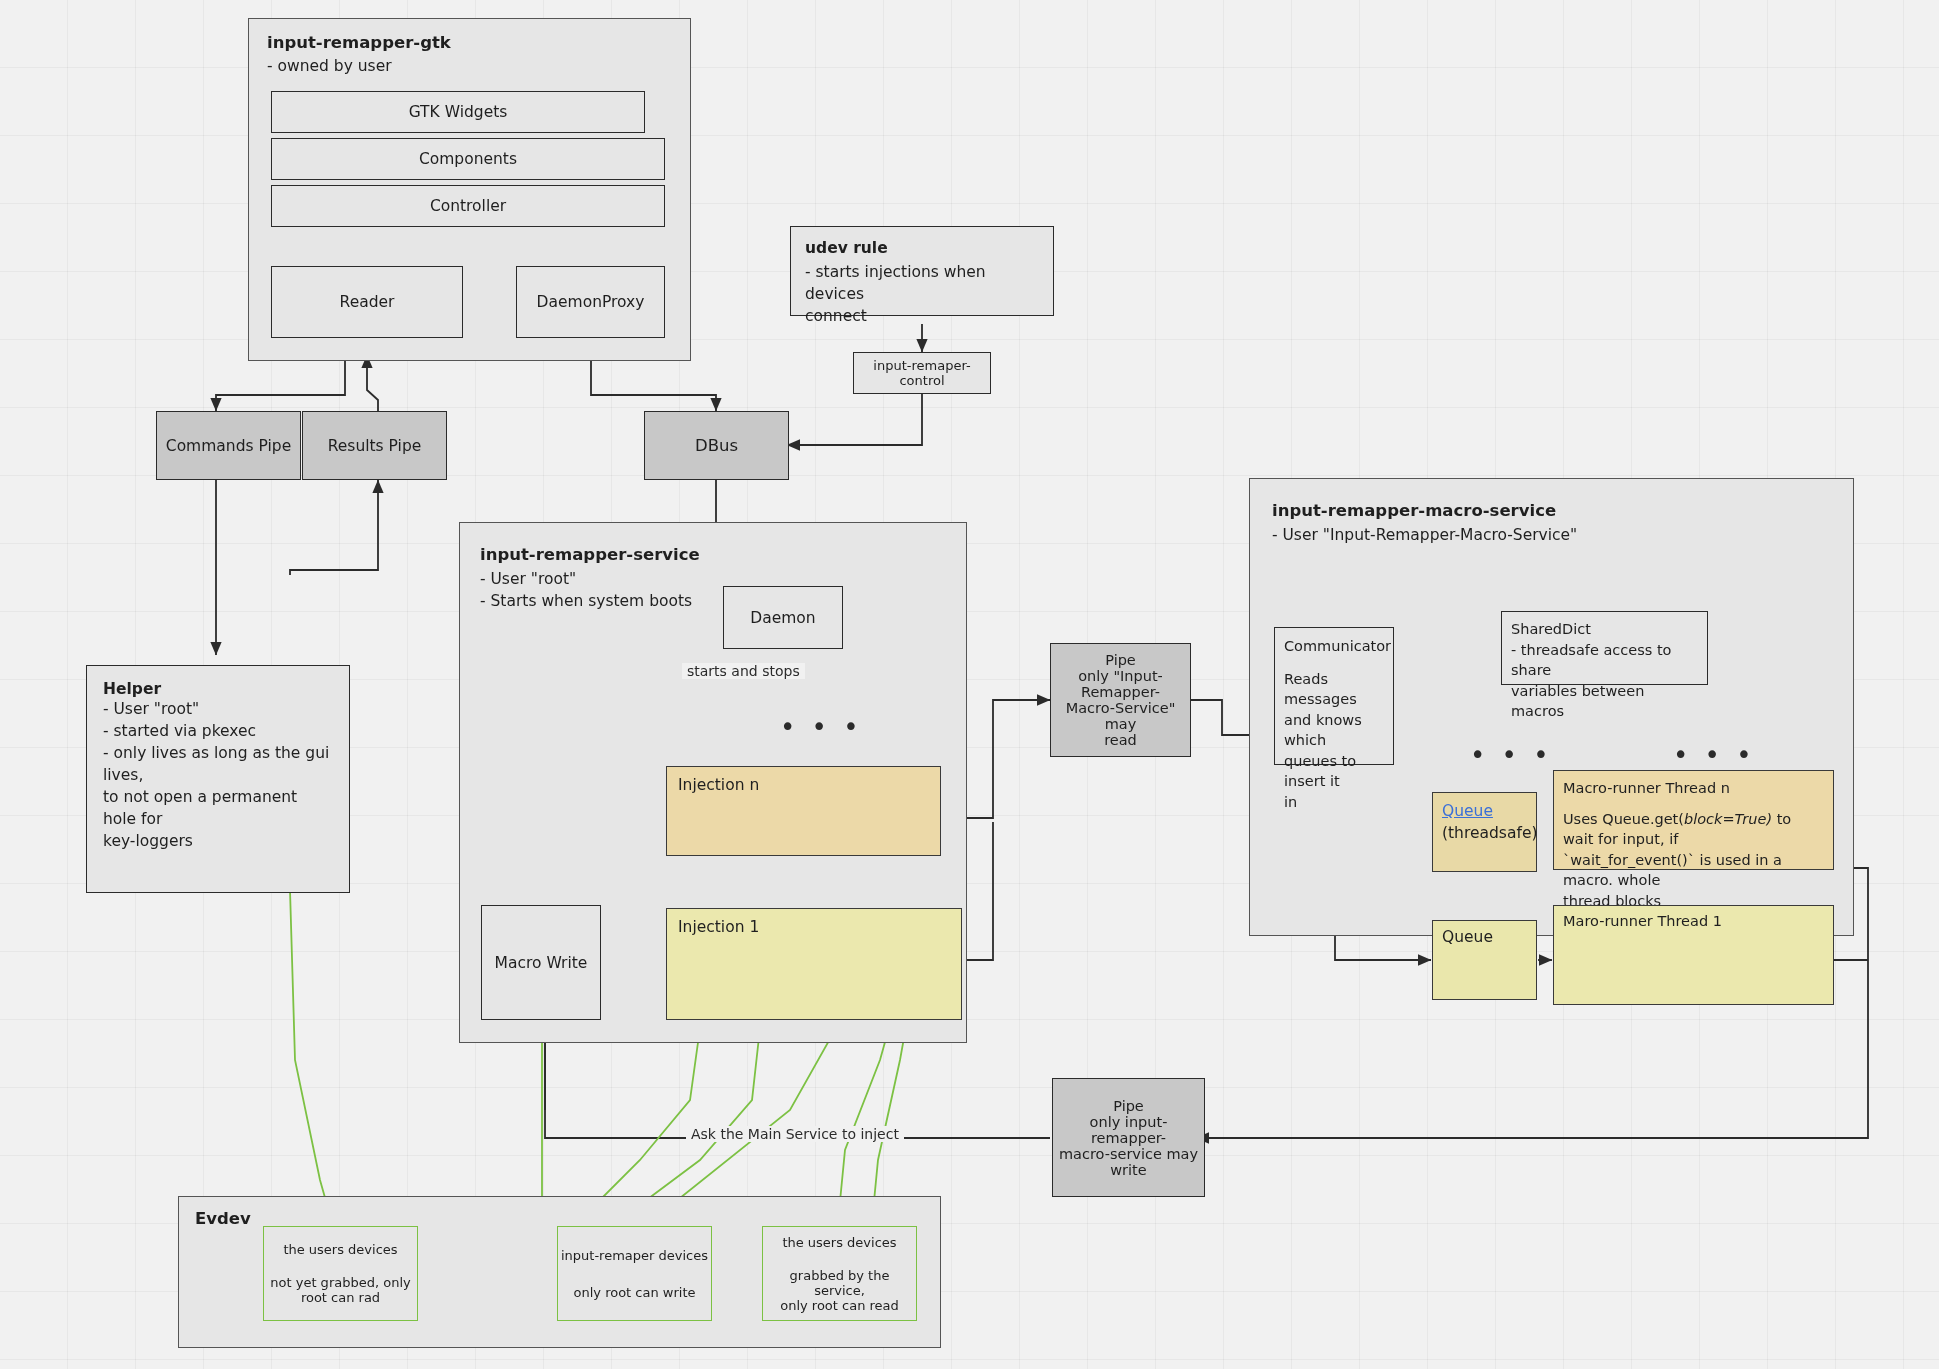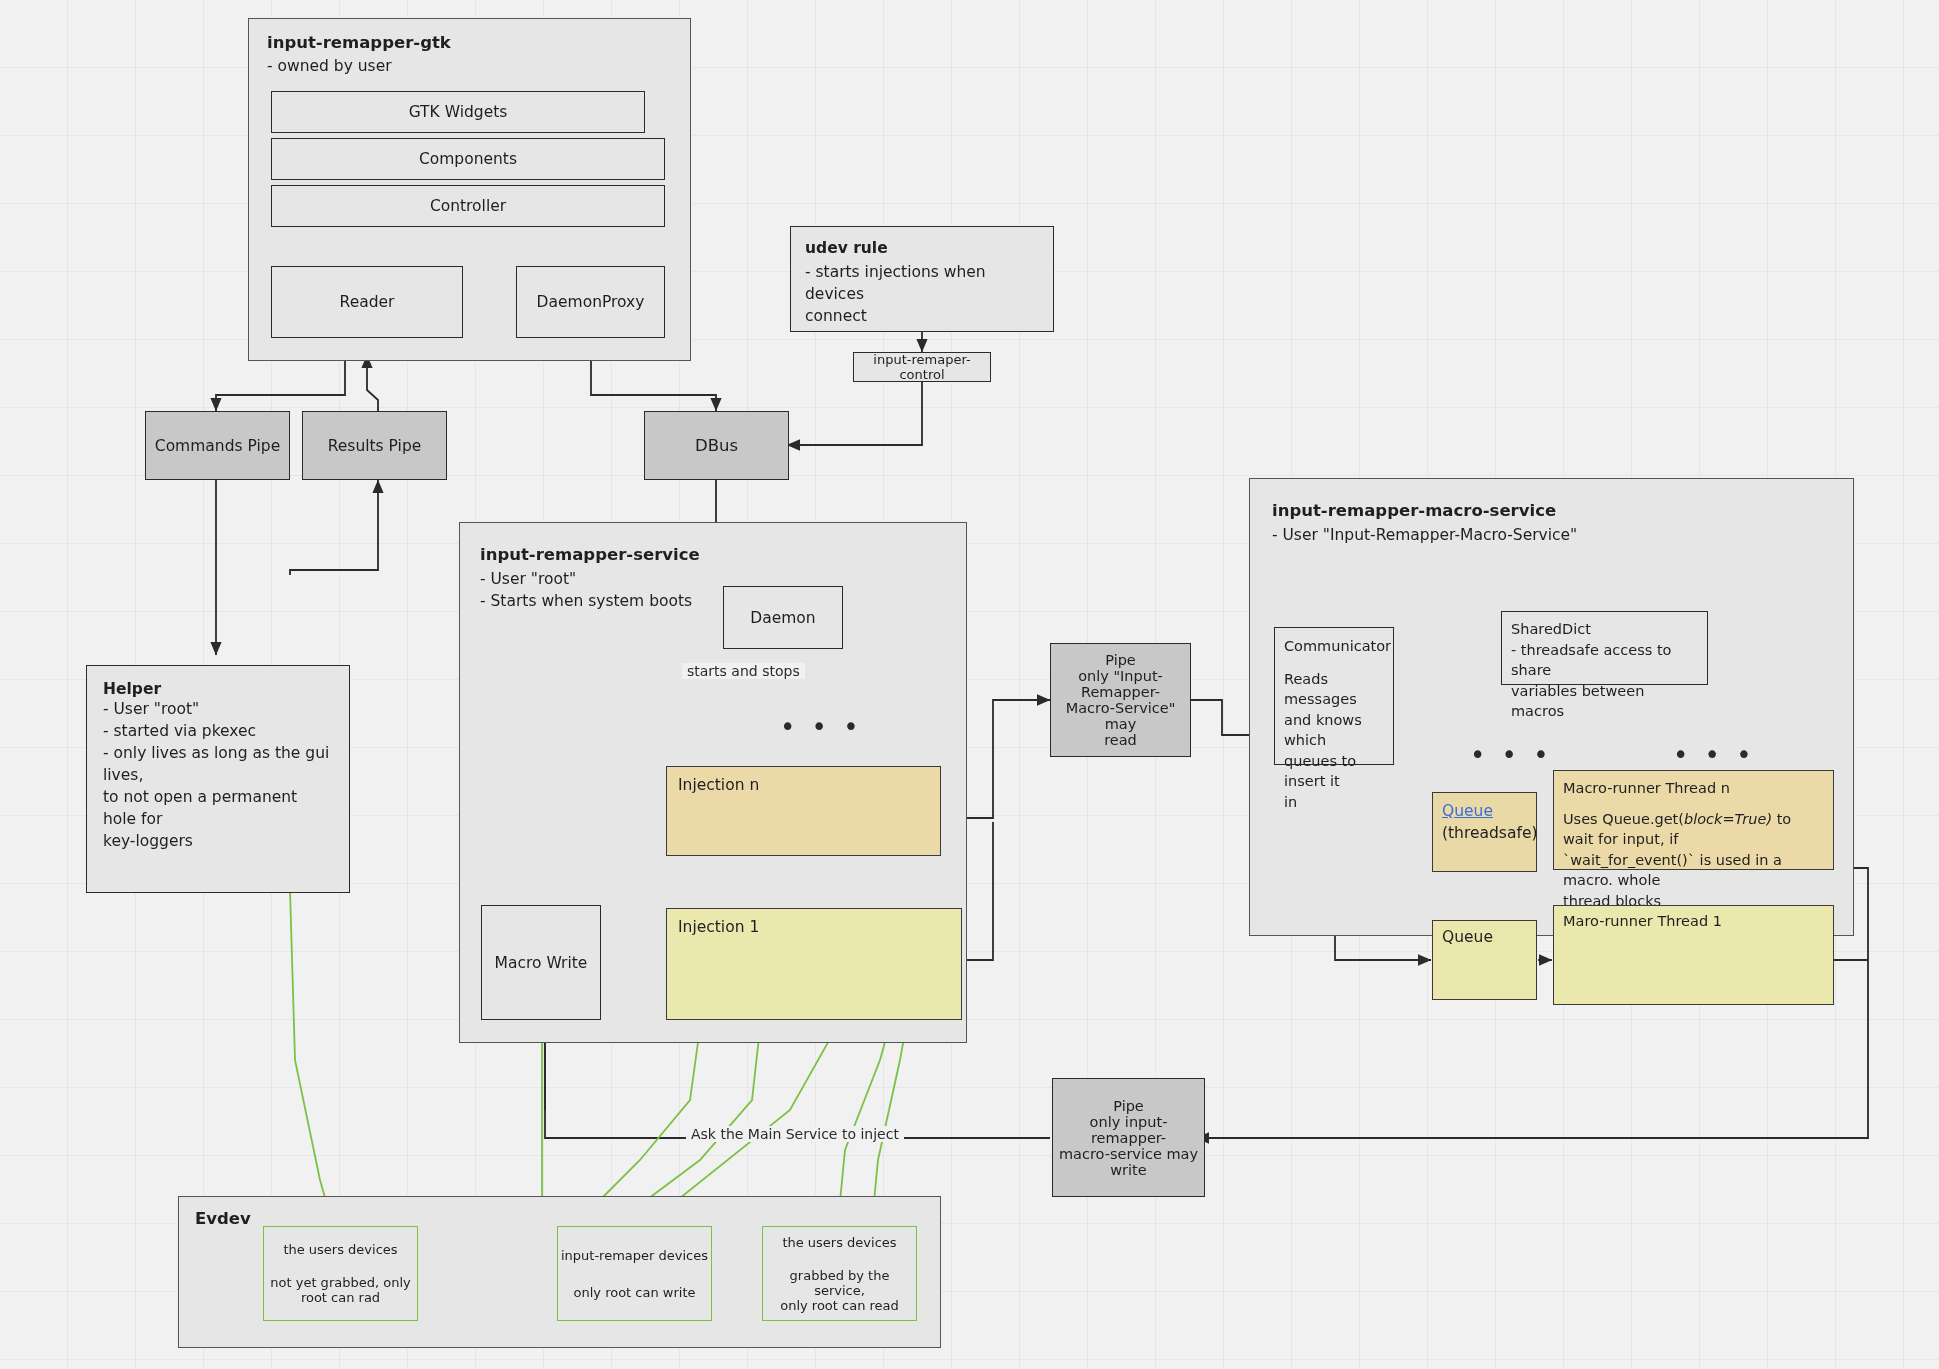--- a/index.html
+++ b/index.html
@@ -143,30 +143,30 @@
       <div class="title f16">input-remapper-gtk</div>
       <div class="f15" style="margin-top:5px;">- owned by user</div>
     </div>
   </div>
   <div class="node box ctr f15" style="left:271px;top:91px;width:374px;height:42px;">GTK Widgets</div>
   <div class="node box ctr f15" style="left:271px;top:138px;width:394px;height:42px;">Components</div>
   <div class="node box ctr f15" style="left:271px;top:185px;width:394px;height:42px;">Controller</div>
   <div class="node box ctr f15" style="left:271px;top:266px;width:192px;height:72px;">Reader</div>
   <div class="node box ctr f15" style="left:516px;top:266px;width:149px;height:72px;">DaemonProxy</div>
 
-  <div class="node box" style="left:790px;top:226px;width:264px;height:106px;">
+  <div class="node box" style="left:790px;top:226px;width:264px;height:90px;">
     <div class="tl" style="padding:12px 14px;">
       <div class="title f15">udev rule</div>
       <div class="f15 lh" style="margin-top:4px;">- starts injections when devices</div>
       <div class="f15 lh">connect</div>
     </div>
   </div>
-  <div class="node box ctr small" style="left:853px;top:352px;width:138px;height:30px;">input-remaper-control</div>
-
-  <div class="node pipe ctr f15" style="left:145px;top:411px;width:145px;height:69px;">Commands Pipe</div>
+  <div class="node box ctr small" style="left:853px;top:352px;width:138px;height:42px;">input-remaper-control</div>
+
+  <div class="node pipe ctr f15" style="left:156px;top:411px;width:145px;height:69px;">Commands Pipe</div>
   <div class="node pipe ctr f15" style="left:302px;top:411px;width:145px;height:69px;">Results Pipe</div>
   <div class="node pipe ctr f16" style="left:644px;top:411px;width:145px;height:69px;">DBus</div>
 
   <div class="node box" style="left:86px;top:665px;width:264px;height:228px;">
     <div class="tl" style="padding:14px 16px;">
       <div class="title f15">Helper</div>
       <div class="f15 lh">- User "root"</div>
       <div class="f15 lh">- started via pkexec</div>
       <div class="f15 lh">- only lives as long as the gui lives,</div>
       <div class="f15 lh">to not open a permanent hole for</div>

